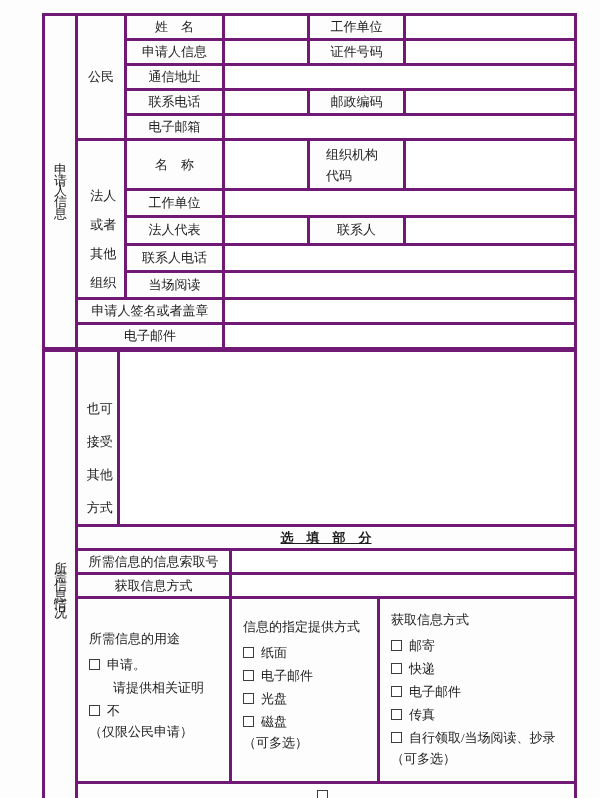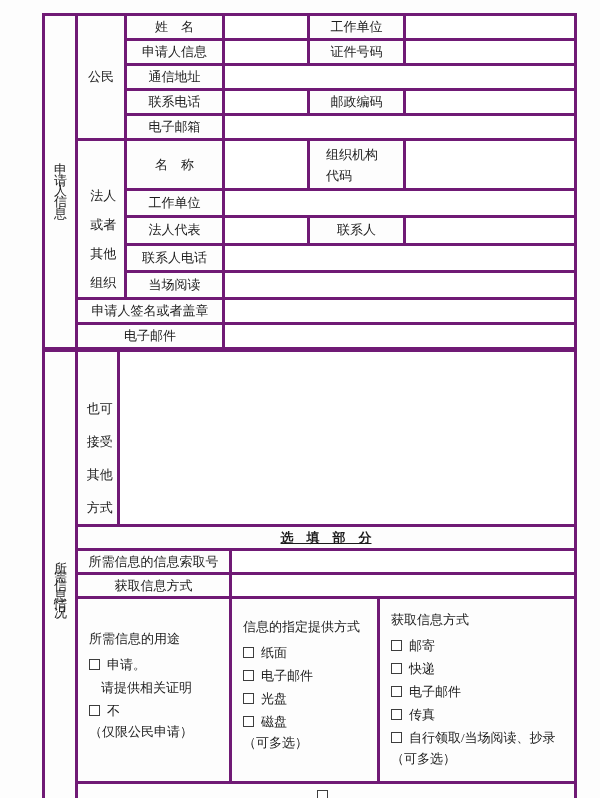--- a/index.html
+++ b/index.html
@@ -41,21 +41,21 @@
   .wrap4{display:inline-block;width:4.7em;line-height:21px;text-align:left;}
   .cell-left{text-align:left;vertical-align:top;}
   .opt-col{
     display:flex;flex-direction:column;
     height:100%;box-sizing:border-box;
     padding:8px 4px 10px 11px;
     text-align:left;
   }
   .opt-title{line-height:20px;margin-bottom:4px;}
   .opt-line{line-height:23px;white-space:nowrap;}
-  .opt-indent{margin-left:12px;}
+  .opt-indent{margin-left:24px;}
   .opt-foot{line-height:20px;}
   .foot-bottom{margin-top:auto;padding-bottom:8px;}
   .cb{
     display:inline-block;width:11px;height:11px;
     border:1px solid #3d3d3d;background:#fff;
     margin-right:7px;vertical-align:-1px;
     box-sizing:border-box;
   }
   .note-cell{text-align:left;padding-left:13px;}
   .opt-head{font-weight:bold;font-size:14px;text-decoration:underline;}

